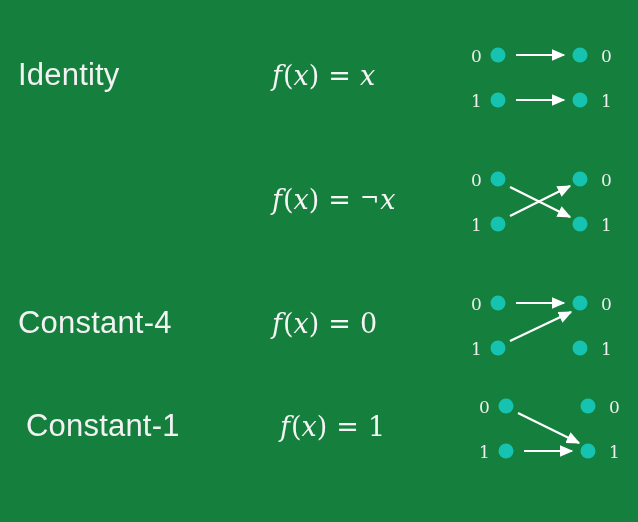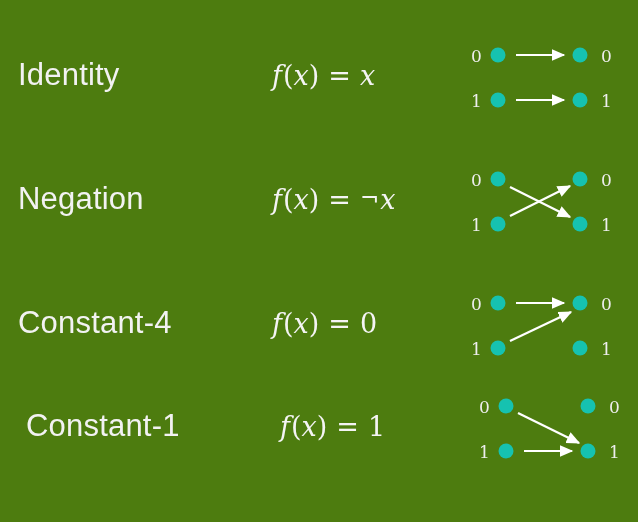--- a/index.html
+++ b/index.html
@@ -11,21 +11,21 @@
     height: 522px;
     background: #1f1f1f;
     font-family: "Liberation Sans", sans-serif;
     overflow: hidden;
   }
 
   #page {
     position: relative;
     width: 638px;
     height: 522px;
-    background: #4d7c0f;
+    background: #15803d;
   }
 
   .row {
     position: absolute;
     left: 0;
     width: 638px;
     height: 124px;
   }
   .row-0 { top: 13px; }
   .row-1 { top: 137px; }
@@ -134,21 +134,20 @@
         <circle cx="38" cy="87" r="7.5" fill="#16c2b0"></circle>
         <circle cx="120" cy="42" r="7.5" fill="#16c2b0"></circle>
         <circle cx="120" cy="87" r="7.5" fill="#16c2b0"></circle>
         <line x1="56" y1="42" x2="104" y2="42" stroke="#ffffff" stroke-width="2.2" marker-end="url(#ah0)"></line>
         <line x1="56" y1="87" x2="104" y2="87" stroke="#ffffff" stroke-width="2.2" marker-end="url(#ah0)"></line>
       </svg>
     </div>
   </div>
 
   <div class="row row-1">
-    <div class="name">Negation</div>
     <div class="formula">
       <span class="fn">f</span>
         <span class="paren">(</span>
         <span>x</span>
         <span class="paren">)</span>
         <span class="eq">=</span>
         <span class="neg">¬</span>
         <span>x</span>
     </div>
     <div class="diagram">

